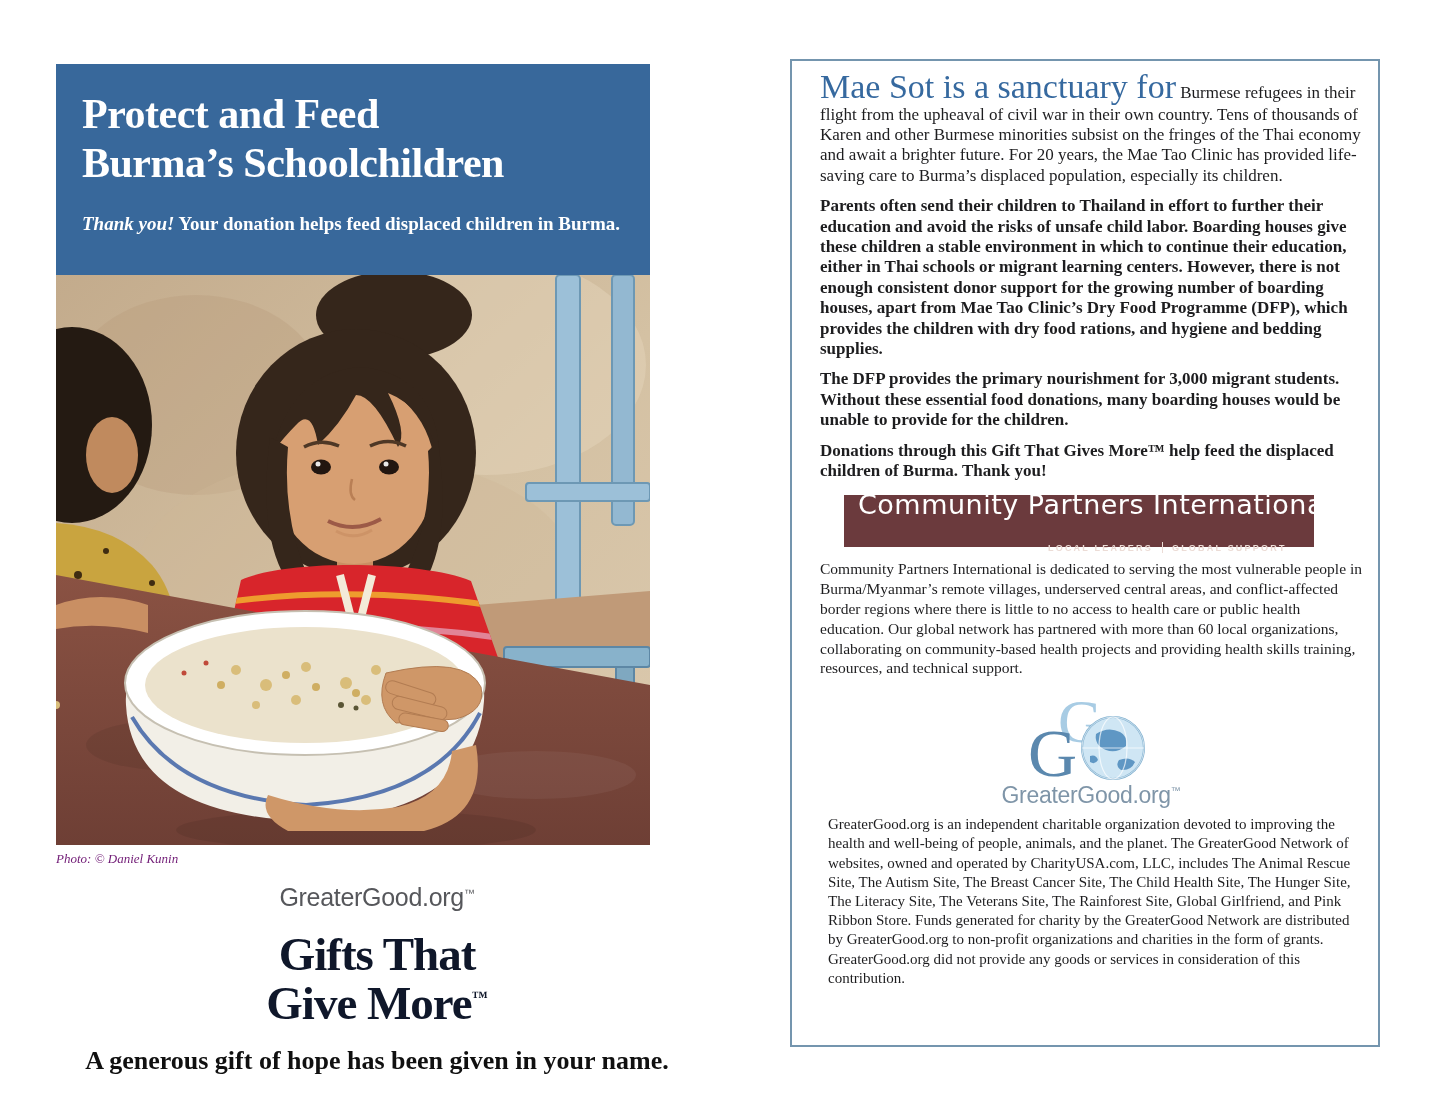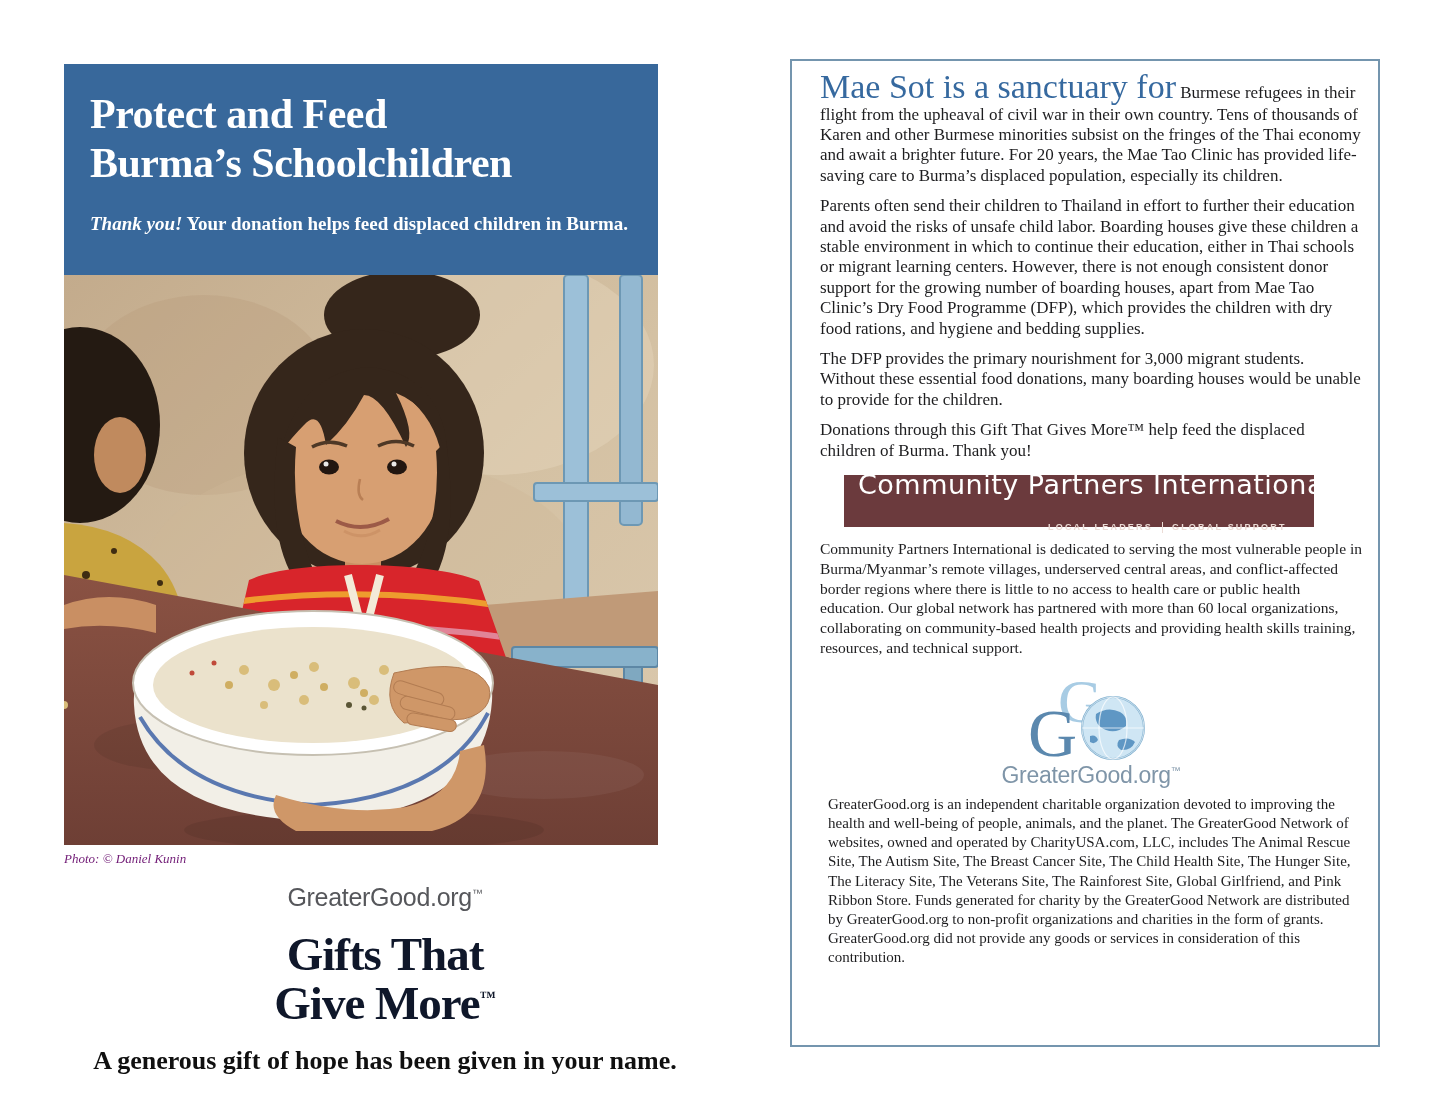--- a/index.html
+++ b/index.html
@@ -1,40 +1,40 @@
 <!DOCTYPE html>
 <html><head>
 <meta charset="utf-8">
 <style>
   * { margin:0; padding:0; box-sizing:border-box; }
   html,body { width:1445px; height:1117px; background:#ffffff; font-family:"Liberation Serif", serif; color:#1d1d1f; }
   .page { position:relative; width:1445px; height:1117px; background:#fff; overflow:hidden; }
 
   
-  .left-panel { position:absolute; left:64px; top:64px; width:642px; }
+  .left-panel { position:absolute; left:56px; top:64px; width:642px; }
   .header-box { width:594px; height:211px; background:#38689b; padding:26px 26px 0 26px; }
   .header-box h1 { color:#ffffff; font-size:42px; line-height:1.17; font-weight:700; letter-spacing:-0.5px; }
   .tagline { color:#ffffff; font-size:19px; font-weight:700; margin-top:25px;font-family:Liberation Serif, serif; }
   .tagline em { font-style:italic; }
 
   .photo { width:594px; height:570px; overflow:hidden; line-height:0; }
   .credit { font-size:13px; font-style:italic; color:#701a75; margin-top:6px; padding-right:2px; }
 
   .gg-left { text-align:center; margin-top:16px; font-family:"Liberation Sans", sans-serif; color:#56575b; font-size:25px; letter-spacing:-0.3px; }
   .gg-left sup { font-size:11px; }
   .gifts { text-align:center; margin-top:18px; color:#0f172a; font-size:47px; font-weight:700; line-height:1.04; letter-spacing:-1px; }
   .gifts sup { font-size:16px; letter-spacing:0; }
   .footer-line { text-align:center; margin-top:18px; font-size:26px; font-weight:700; color:#101010; }
 
   
   .right-panel { position:absolute; left:790px; top:59px; width:590px; height:988px;
                  border:2px solid #7495ae; background:#fff; padding:8px 16px 16px 28px; overflow:hidden; }
   .lead { font-size:17px; line-height:1.2; margin-bottom:10px; }
   .lead-head { color:#36699f; font-size:34px; line-height:1.05; font-weight:400; }
-  .body-p { font-size:17px; line-height:1.2; margin-bottom:10px; }
+  .body-p { font-size:17px; line-height:1.2; margin-bottom:10px;font-weight:bold; }
   .body-p.last { margin-bottom:14px; }
 
   .cpi-banner { width:470px; height:52px; background:#6b3a3d; margin:4px 0 12px 24px; padding:6px 14px 4px 14px;
                 display:flex; flex-direction:column; justify-content:center;gap:8px; }
   .cpi-name { color:#ffffff; font-family:"DejaVu Sans", sans-serif; font-size:27px; line-height:1; letter-spacing:0.5px; white-space:nowrap; }
   .cpi-sub { display:flex; align-items:center; margin-top:16px; padding-left:190px;
              color:#ecdcd6; font-family:"Liberation Sans", sans-serif; font-size:9px; letter-spacing:2.2px; font-weight:700; }
   .cpi-divider { display:inline-block; width:1px; height:11px; background:#ecdcd6; margin:0 9px; }
 
   .small-p { font-size:15.5px; line-height:1.28; margin-bottom:8px; }

